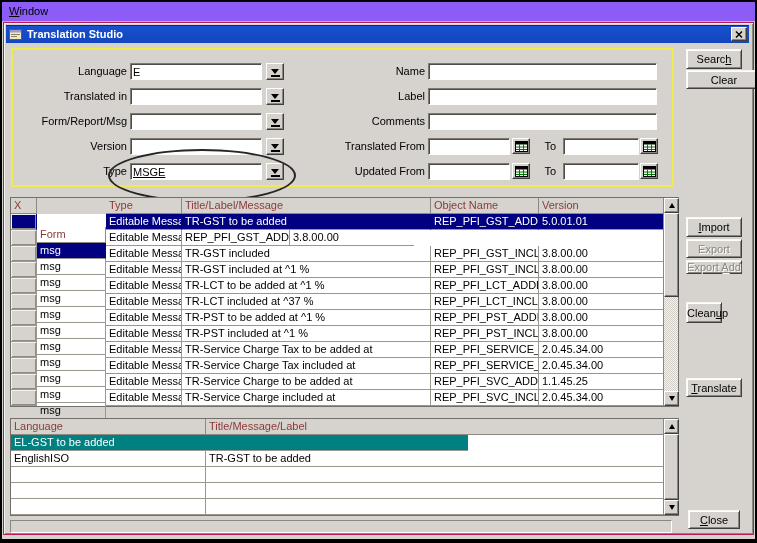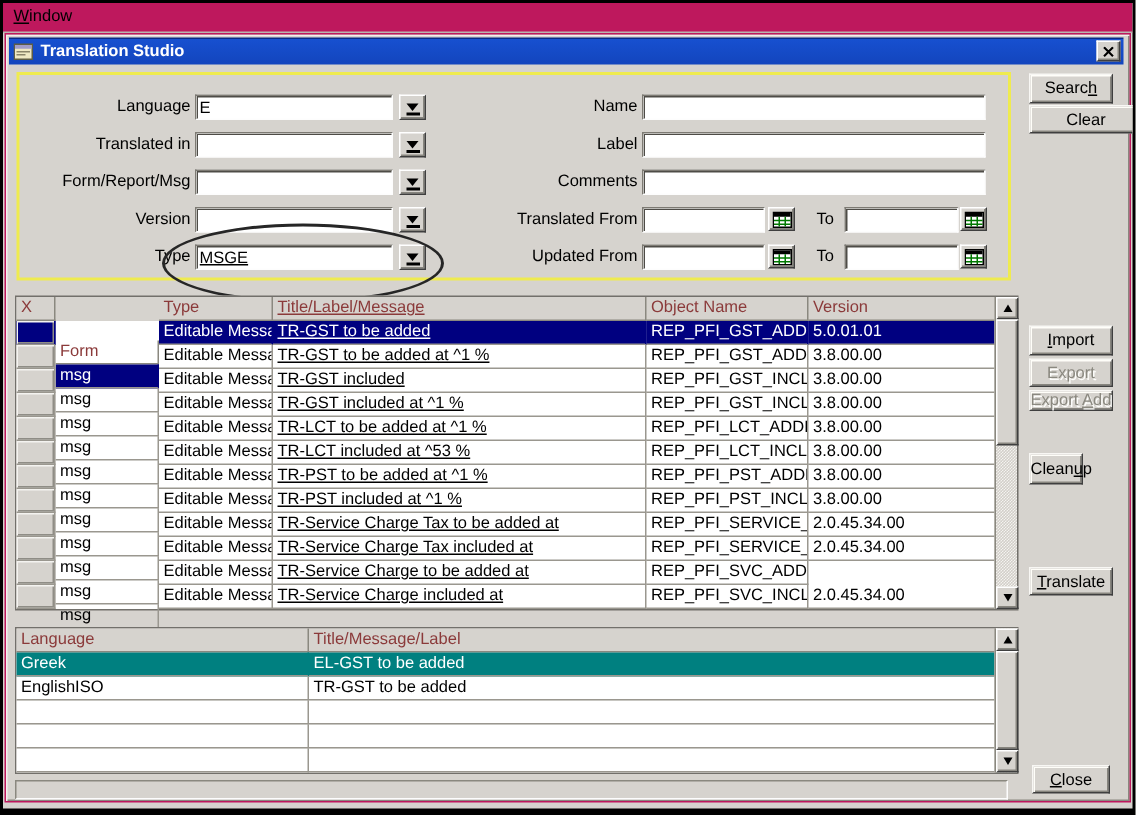--- a/index.html
+++ b/index.html
@@ -1,19 +1,19 @@
 <!DOCTYPE html>
 <html style="--titlebar-blue: #1750D0; --panel-border-yellow: #EFEB4F; --header-text: #8B3A3A; --selection-navy: #000080; --selection-teal: #008080;"><head>
 <meta charset="utf-8">
 <style>
   html,body{margin:0;padding:0;background:#808080;font-family:"Liberation Sans",sans-serif;}
   .screen{position:relative;width:753px;height:537px;background:#d6d3ce;border:2px solid #000;
           border-bottom:6px solid #000;overflow:hidden;font-size:11px;color:#000;}
   
-  .menubar{position:absolute;left:0;top:0;width:753px;height:19px;background:#be185d;
+  .menubar{position:absolute;left:0;top:0;width:753px;height:19px;background:#8b5cf6;
            border-bottom:1px solid #b9b6b0;}
   .menu-item{position:absolute;left:7px;top:3px;font-size:11px;cursor:default;}
   
   .win{position:absolute;left:1px;top:20px;width:749px;height:511px;background:#d6d3ce;
        border:1px solid #be185d;box-shadow:inset 1px 1px 0 #f2f1ed, inset -1px -1px 0 #8a887f;}
   .titlebar{position:absolute;left:2px;top:2px;width:743px;height:17px;
             background:linear-gradient(180deg,var(--titlebar-blue,#1750d0) 0%,#1345bd 100%);
             border-top:1px solid #0a2a86;}
   .titleicon{position:absolute;left:3px;top:2px;width:13px;height:13px;}
   .titletext{position:absolute;left:21px;top:2px;color:#fff;font-weight:bold;font-size:11px;white-space:nowrap;}
@@ -45,21 +45,21 @@
   .thead{display:flex;height:16px;background:#d6d3ce;}
   .hcell{box-sizing:border-box;height:16px;border-right:1px solid #8a887f;border-bottom:1px solid #8a887f;
          color:var(--header-text,#8b3a3a);padding:1px 2px 0 3px;font-size:11px;overflow:hidden;white-space:nowrap;}
   .trow{display:flex;height:16px;background:#fff;}
   .cell{box-sizing:border-box;height:16px;border-right:1px solid #9a978f;border-bottom:1px solid #9a978f;
         padding:1px 2px 0 3px;font-size:11px;overflow:hidden;white-space:nowrap;}
   .selcell{background:#d6d3ce;box-shadow:inset 1px 1px 0 #f4f3f0, inset -1px -1px 0 #8f8d86;}
   #main-table .trow.selected .cell{background:var(--selection-navy,#000080);color:#fff;border-right-color:var(--selection-navy,#000080);}
   #bottom-table .trow.selected .cell{background:var(--selection-teal,#008080);color:#fff;border-right-color:var(--selection-teal,#008080);}
   #main-table .c0{width:26px;} #main-table .c1{width:69px;margin-top:29px;} #main-table .c2{width:76px;}
-  #main-table .c3{width:249px;text-decoration:underline;} #main-table .c4{width:108px;} #main-table .c5{width:124px;border-right:none;}
+  #main-table .c3{width:249px;} #main-table .c4{width:108px;} #main-table .c5{width:124px;border-right:none;}
   #bottom-table .c0{width:195px;} #bottom-table .c1{width:457px;border-right:none;}
   
   .vscroll{position:relative;width:15px;border-left:1px solid #8a887f;background-color:#d2cfc9;
            background-image:linear-gradient(45deg,#f4f3f0 25%,transparent 25%,transparent 75%,#f4f3f0 75%),
                             linear-gradient(45deg,#f4f3f0 25%,transparent 25%,transparent 75%,#f4f3f0 75%);
            background-size:2px 2px;background-position:0 0,1px 1px;}
   .sbtn{position:absolute;left:0;width:15px;height:15px;background:#d6d3ce;border:1px solid;
         border-color:#fff #3f3f3f #3f3f3f #fff;box-shadow:inset -1px -1px 0 #87857e;box-sizing:border-box;
         display:flex;align-items:center;justify-content:center;padding:0;}
   .sbtn.up{top:0;} .sbtn.down{bottom:0;}
@@ -211,21 +211,20 @@
               <div class="cell c1">msg</div>
               <div class="cell c2">Editable Message</div>
               <div class="cell c3">TR-GST to be added</div>
               <div class="cell c4">REP_PFI_GST_ADDED</div>
               <div class="cell c5">5.0.01.01</div>
             </div>
             <div class="trow">
               <div class="cell selcell c0"></div>
               <div class="cell c1">msg</div>
               <div class="cell c2">Editable Message</div>
-              <div class="cell c3">TR-GST to be added at ^1 %</div>
               <div class="cell c4">REP_PFI_GST_ADDED_P</div>
               <div class="cell c5">3.8.00.00</div>
             </div>
             <div class="trow">
               <div class="cell selcell c0"></div>
               <div class="cell c1">msg</div>
               <div class="cell c2">Editable Message</div>
               <div class="cell c3">TR-GST included</div>
               <div class="cell c4">REP_PFI_GST_INCLUDE</div>
               <div class="cell c5">3.8.00.00</div>
@@ -243,21 +242,21 @@
               <div class="cell c1">msg</div>
               <div class="cell c2">Editable Message</div>
               <div class="cell c3">TR-LCT to be added at ^1 %</div>
               <div class="cell c4">REP_PFI_LCT_ADDED</div>
               <div class="cell c5">3.8.00.00</div>
             </div>
             <div class="trow">
               <div class="cell selcell c0"></div>
               <div class="cell c1">msg</div>
               <div class="cell c2">Editable Message</div>
-              <div class="cell c3">TR-LCT included at ^53 %</div>
+              <div class="cell c3">TR-LCT included at ^37 %</div>
               <div class="cell c4">REP_PFI_LCT_INCLUDE</div>
               <div class="cell c5">3.8.00.00</div>
             </div>
             <div class="trow">
               <div class="cell selcell c0"></div>
               <div class="cell c1">msg</div>
               <div class="cell c2">Editable Message</div>
               <div class="cell c3">TR-PST to be added at ^1 %</div>
               <div class="cell c4">REP_PFI_PST_ADDED</div>
               <div class="cell c5">3.8.00.00</div>
@@ -285,20 +284,21 @@
               <div class="cell c3">TR-Service Charge Tax included at</div>
               <div class="cell c4">REP_PFI_SERVICE_TAX_</div>
               <div class="cell c5">2.0.45.34.00</div>
             </div>
             <div class="trow">
               <div class="cell selcell c0"></div>
               <div class="cell c1">msg</div>
               <div class="cell c2">Editable Message</div>
               <div class="cell c3">TR-Service Charge to be added at</div>
               <div class="cell c4">REP_PFI_SVC_ADDED</div>
+              <div class="cell c5">1.1.45.25</div>
             </div>
             <div class="trow">
               <div class="cell selcell c0"></div>
               <div class="cell c1">msg</div>
               <div class="cell c2">Editable Message</div>
               <div class="cell c3">TR-Service Charge included at</div>
               <div class="cell c4">REP_PFI_SVC_INCLUDE</div>
               <div class="cell c5">2.0.45.34.00</div>
             </div>
           </div>
@@ -315,21 +315,20 @@
     </div>
 
     <div class="dtable" id="bottom-table" style="left:6px;top:395px;width:669px;height:98px">
       <div class="gridarea">
         <div class="thead">
             <div class="hcell c0">Language</div>
             <div class="hcell c1">Title/Message/Label</div>
           </div>
         <div class="tbody">
             <div class="trow selected">
-              <div class="cell c0">Greek</div>
               <div class="cell c1">EL-GST to be added</div>
             </div>
             <div class="trow">
               <div class="cell c0">EnglishISO</div>
               <div class="cell c1">TR-GST to be added</div>
             </div>
             <div class="trow">
               <div class="cell c0"></div>
               <div class="cell c1"></div>
             </div>

